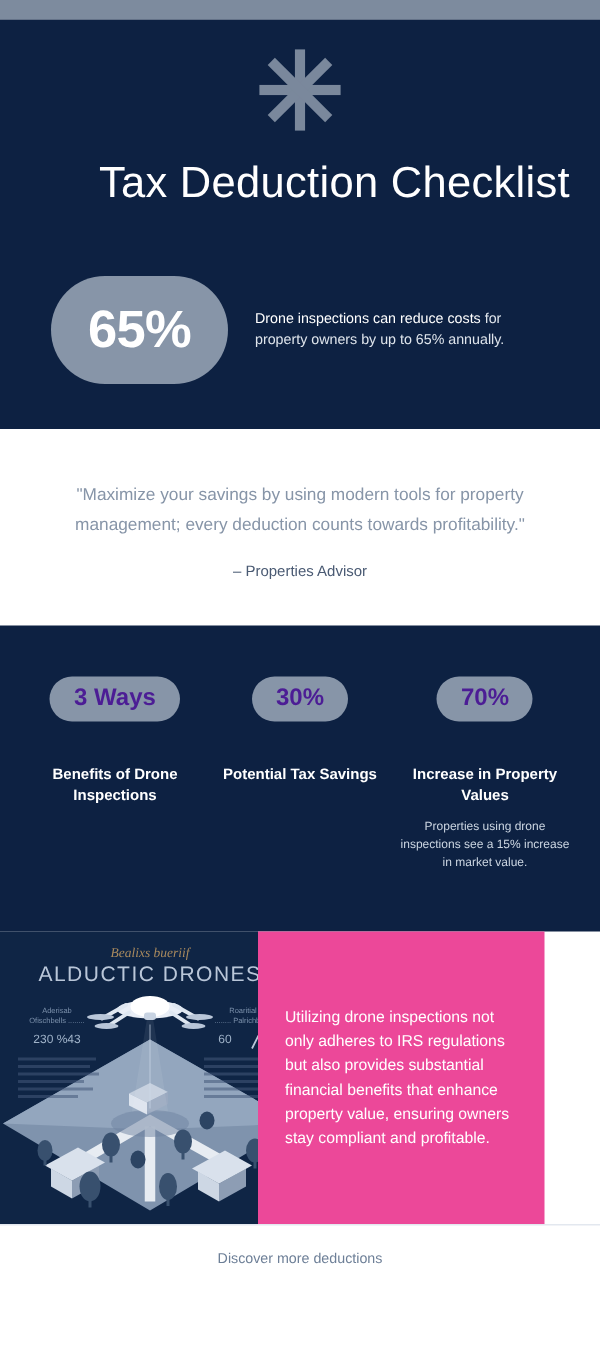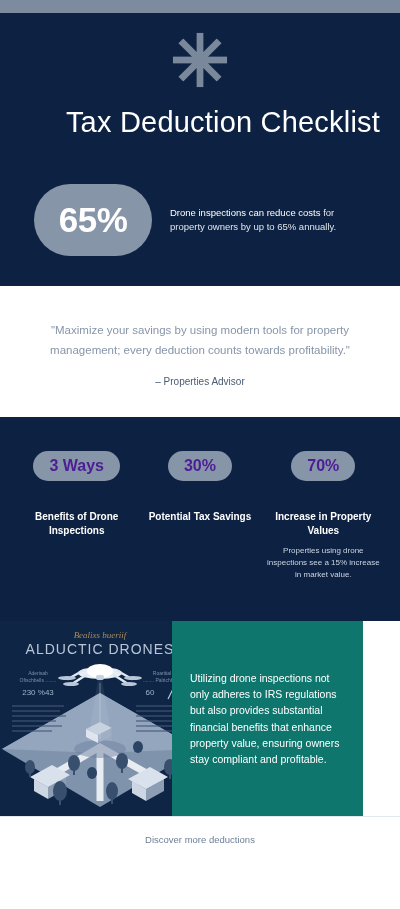--- a/index.html
+++ b/index.html
@@ -98,21 +98,21 @@
     line-height:1.5;
   }
 
   
   .split { display:flex; height:195px; }
   .illus { position:relative; width:172px; height:100%; background:#0f2545; overflow:hidden; }
   .illus svg { display:block; width:200px; height:195px; }
 
   .panel {
     width:191px;
-    background:#0f766e;
+    background:#ec4899;
     padding:14px 18px;
     display:flex; align-items:center;
   }
   .panel-text {
     color:#ffffff;
     font-size:10.5px;
     line-height:1.55;
   }
 
   

